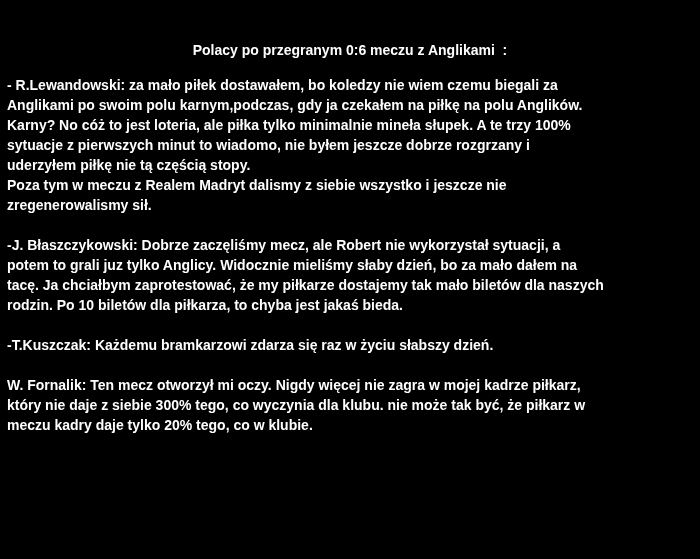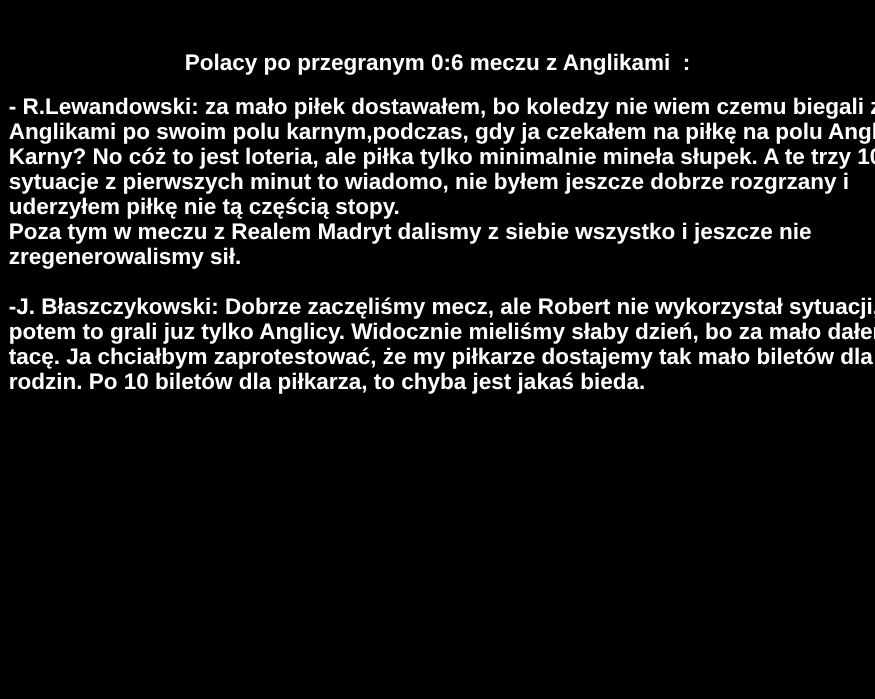--- a/index.html
+++ b/index.html
@@ -8,21 +8,21 @@
     background: #000000;
   }
   .page {
     position: relative;
     width: 700px;
     height: 559px;
     background: #000000;
     color: #ffffff;
     font-family: "Liberation Sans", sans-serif;
     font-weight: bold;
-    font-size: 18px;
+    font-size: 14px;
     line-height: 20px;
     box-sizing: border-box;
     padding: 40px 0 0 7px;
     overflow: hidden;
   }
   .title {
     text-align: center;
     white-space: pre;
     margin: 0 7px 15px 0;
   }
@@ -40,13 +40,17 @@
 Anglikami po swoim polu karnym,podczas, gdy ja czekałem na piłkę na polu Anglików.
 Karny? No cóż to jest loteria, ale piłka tylko minimalnie mineła słupek. A te trzy 100%
 sytuacje z pierwszych minut to wiadomo, nie byłem jeszcze dobrze rozgrzany i
 uderzyłem piłkę nie tą częścią stopy.
 Poza tym w meczu z Realem Madryt dalismy z siebie wszystko i jeszcze nie
 zregenerowalismy sił.</div>
   <div class="quote">-J. Błaszczykowski: Dobrze zaczęliśmy mecz, ale Robert nie wykorzystał sytuacji, a
 potem to grali juz tylko Anglicy. Widocznie mieliśmy słaby dzień, bo za mało dałem na
 tacę. Ja chciałbym zaprotestować, że my piłkarze dostajemy tak mało biletów dla naszych
 rodzin. Po 10 biletów dla piłkarza, to chyba jest jakaś bieda.</div>
+  <div class="quote">-T.Kuszczak: Każdemu bramkarzowi zdarza się raz w życiu słabszy dzień.</div>
+  <div class="quote">W. Fornalik: Ten mecz otworzył mi oczy. Nigdy więcej nie zagra w mojej kadrze piłkarz,
+który nie daje z siebie 300% tego, co wyczynia dla klubu. nie może tak być, że piłkarz w
+meczu kadry daje tylko 20% tego, co w klubie.</div>
 </div>
 
 </body></html>

